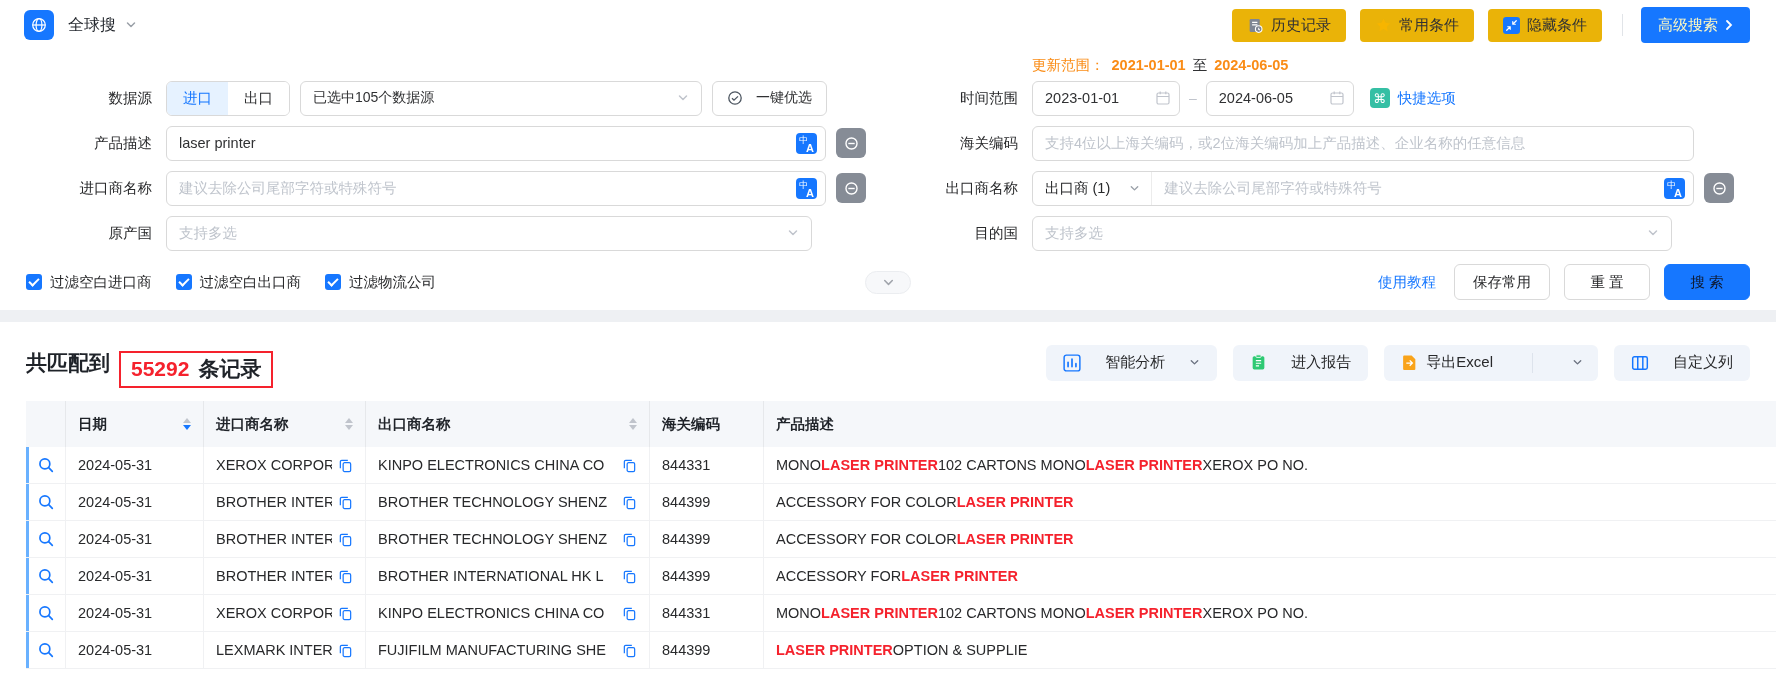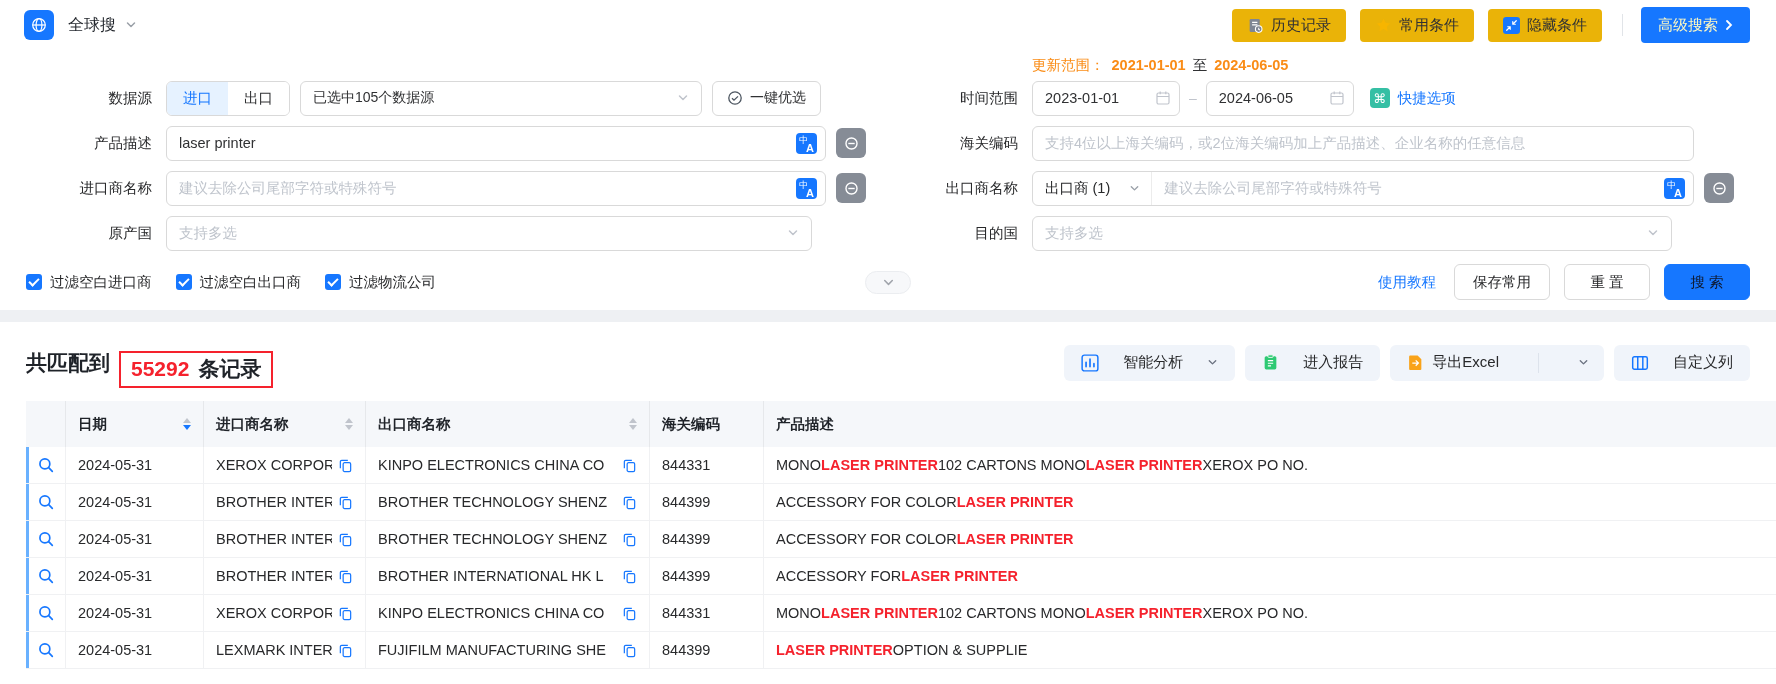--- a/index.html
+++ b/index.html
@@ -26,21 +26,21 @@
   .update-to { color:#303133; }
   .frow { display:flex; align-items:center; height:36px; margin-bottom:9px; }
   .flabel { flex:none; text-align:right; padding-right:14px; font-size:14.5px; color:#28292b; }
   .fcol-left .flabel { width:140px; }
   .fcol-right .flabel { width:110px; }
   .toggle-group { display:flex; border:1px solid #d9d9d9; border-radius:6px; overflow:hidden; height:35px; flex:none; }
   .toggle { padding:12px 16px; display:flex; align-items:center; font-size:14.5px; cursor:pointer; background:#fff; }
   .toggle.active { background:#e6f2ff; color:#1677ff; }
   .select { border:1px solid #d9d9d9; border-radius:6px; height:35px; display:flex; align-items:center; justify-content:space-between; padding:0 12px; cursor:pointer; background:#fff; }
   .src-select { width:402px; margin-left:10px; }
-  .optimize-btn { margin-left:10px; height:35px; border:1px solid #d9d9d9; border-radius:6px; display:flex; align-items:center; gap:7px; padding:0 14px; cursor:pointer; background:#fff; }
+  .optimize-btn { margin-left:10px; height:35px; border:1px solid #d9d9d9; border-radius:6px; display:flex; align-items:center; gap:13px; padding:0 14px; cursor:pointer; background:#fff; }
   .inputbox { border:1px solid #d9d9d9; border-radius:6px; height:35px; display:flex; align-items:center; padding:0 8px 0 12px; background:#fff; }
   .inputbox input { border:none; outline:none; flex:1; min-width:0; font:inherit; font-size:14.5px; color:#303133; background:transparent; }
   .inputbox input::placeholder { color:#bfc4cc; }
   .w-left { width:660px; }
   .w-right { width:662px; }
   .placeholder { color:#bfc4cc; font-size:14.5px; }
   .trans-icon { width:21px; height:21px; border-radius:4px; background:#1677ff; position:relative; flex:none; margin-left:8px; cursor:pointer; }
   .trans-icon .zh { position:absolute; top:1px; left:3px; color:#fff; font-size:9px; }
   .trans-icon .en { position:absolute; bottom:0; right:3px; color:#fff; font-size:11px; font-weight:bold; }
   .ex-btn { width:30px; height:30px; border-radius:6px; background:#868c96; margin-left:10px; display:flex; align-items:center; justify-content:center; flex:none; cursor:pointer; }
@@ -66,21 +66,21 @@
   .btn-plain { height:36px; min-width:86px; padding:0 18px; border:1px solid #d9d9d9; border-radius:6px; background:#fff; display:flex; align-items:center; justify-content:center; font-size:14.5px; color:#28292b; cursor:pointer; }
   .btn-primary { background:#1677ff; border-color:#1677ff; color:#0f172a; }
   .band { height:12px; background:#eef0f3; margin-top:8px; }
   
   .results-head { display:flex; align-items:center; padding:15px 26px 13px 26px; }
   .match-prefix { font-size:21px; font-weight:bold; color:#1f2329; }
   .count-box { margin-left:9px; border:2px solid #f5222d; padding:2px 10px 3px; display:flex; align-items:baseline; gap:9px;margin-top:14px; }
   .count { font-size:21px; font-weight:bold; color:#f5222d; }
   .count-suffix { font-size:21px; font-weight:bold; color:#1f2329; }
   .rh-spacer { flex:1; }
-  .abtn { display:flex; align-items:center; gap:24px; height:36px; padding:0 17px; background:#f0f4fa; border-radius:6px; margin-left:10px; font-size:15px; color:#28292b; cursor:pointer; }
+  .abtn { display:flex; align-items:center; gap:24px; height:36px; padding:0 17px; background:#f0f4fa; border-radius:6px; margin-left:16px; font-size:15px; color:#28292b; cursor:pointer; }
   .abtn.split { padding:0; }
   .split-main { display:flex; align-items:center; gap:8px; padding:0 15px 0 17px; height:100%; }
   .split-div { width:1px; height:20px; background:#dde3ec; }
   .split-chev { padding:0 15px; height:100%; display:flex; align-items:center; cursor:pointer; }
   
   .table { margin-left:26px; }
   .thead { display:flex; height:46px; background:#f5f7fa; align-items:stretch; }
   .hcell { display:flex; align-items:center; justify-content:space-between; padding:0 12px; border-right:1px solid #e6e8eb; font-size:14.5px; font-weight:bold; color:#1f2329; }
   .hcell.nosort { justify-content:flex-start; }
   .hcell:last-child { border-right:none; }

